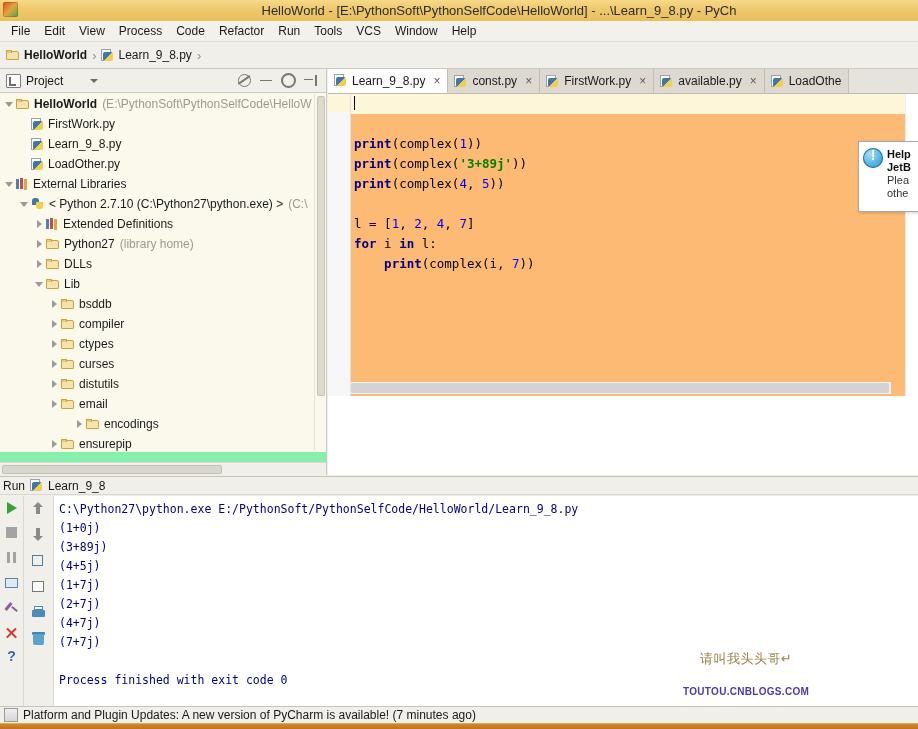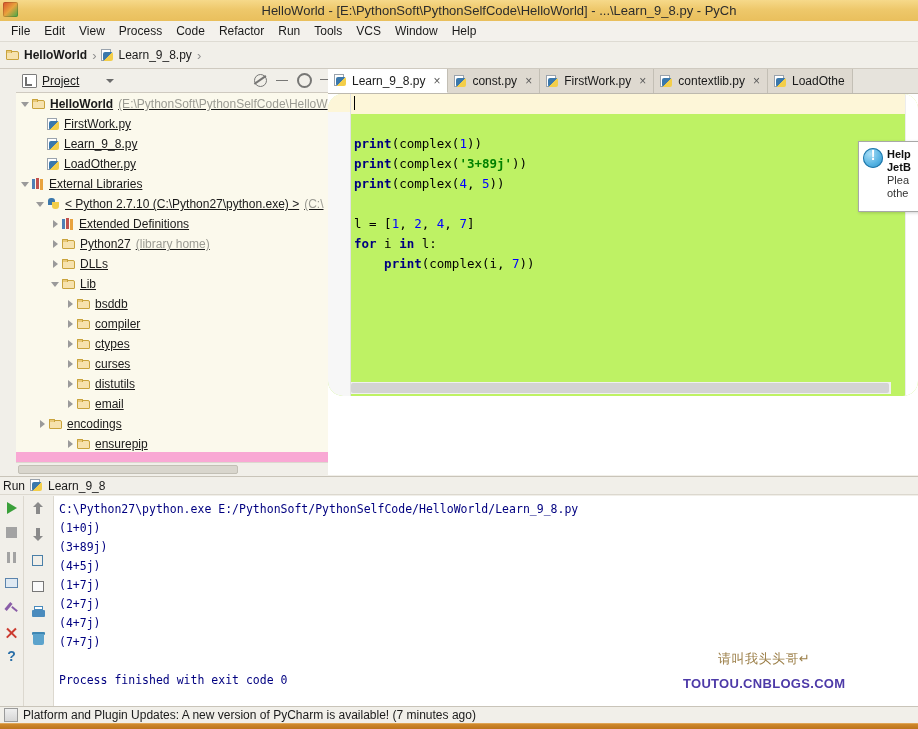--- a/index.html
+++ b/index.html
@@ -158,27 +158,26 @@
   
   .main {
     position: absolute;
     left: 0; top: 69px;
     width: 918px; height: 406px;
   }
 
   
   .project-panel {
     position: absolute;
-    left: 16px; top: 0;
+    left: 0; top: 0;
     width: 327px; height: 406px;
-    background: #f9a8d4;
+    background: #86efac;
     border-right: 1px solid #cfcac0;
     box-sizing: border-box;
     overflow: hidden;
-    text-decoration: underline;
   }
   .panel-header {
     height: 24px;
     background: #f1efe9;
     border-bottom: 1px solid #cfcac0;
     display: flex;
     align-items: center;
     box-sizing: border-box;
   }
   .panel-title-box {
@@ -379,23 +378,22 @@
   }
   .tab-close {
     color: #5a5a5a;
     font-size: 12px;
     margin-left: 3px;
     line-height: 1;
   }
   .code-wrap {
     position: relative;
     height: 302px;
-    background: #bef264;
+    background: #fdba74;
     overflow: hidden;
-    border-radius: 15px;
   }
   .gutter {
     position: absolute;
     left: 0; top: 0;
     width: 22px; height: 381px;
     background: #f7f7f7;
     border-right: 1px solid #e2e2e2;
   }
   .gutter .caret-line-hl {
     position: absolute;
@@ -628,25 +626,25 @@
   .wm-cn {
     font-family: "DejaVu Sans", sans-serif;
     font-size: 13px;
     color: #9a7d46;
     letter-spacing: .5px;
     white-space: nowrap;
   }
   .wm-en {
     font-family: "Liberation Sans", sans-serif;
     font-weight: bold;
-    font-size: 13px;
+    font-size: 10px;
     color: #4d3aa8;
     letter-spacing: .3px;
     white-space: nowrap;
-    margin-top: 8px;
+    margin-top: 18px;
   }
 
   
   .statusbar {
     position: absolute;
     left: 0; top: 706px;
     width: 918px; height: 17px;
     background: #f1efe9;
     border-top: 1px solid #c9c4b9;
     display: flex;
@@ -803,21 +801,21 @@
           <div class="tree-row" style="padding-left: 47px;">
             <span class="tw closed"></span>
             <span class="ico-folder"></span>
             <span class="tree-label">distutils</span>
           </div>
           <div class="tree-row" style="padding-left: 47px;">
             <span class="tw closed"></span>
             <span class="ico-folder"></span>
             <span class="tree-label">email</span>
           </div>
-          <div class="tree-row" style="padding-left: 19px;">
+          <div class="tree-row" style="padding-left: 72px;">
             <span class="tw closed"></span>
             <span class="ico-folder"></span>
             <span class="tree-label">encodings</span>
           </div>
           <div class="tree-row" style="padding-left: 47px;">
             <span class="tw closed"></span>
             <span class="ico-folder"></span>
             <span class="tree-label">ensurepip</span>
           </div>
         </div>
@@ -842,21 +840,21 @@
             <span>const.py</span>
             <span class="tab-close">×</span>
           </div>
           <div class="tab">
             <span class="ico-py"></span>
             <span>FirstWork.py</span>
             <span class="tab-close">×</span>
           </div>
           <div class="tab">
             <span class="ico-py"></span>
-            <span>contextlib.py</span>
+            <span>available.py</span>
             <span class="tab-close">×</span>
           </div>
           <div class="tab">
             <span class="ico-py"></span>
             <span>LoadOthe</span>
           </div>
         </div>
       <div class="code-wrap">
         <div class="gutter">
           <div class="caret-line-hl"></div>

